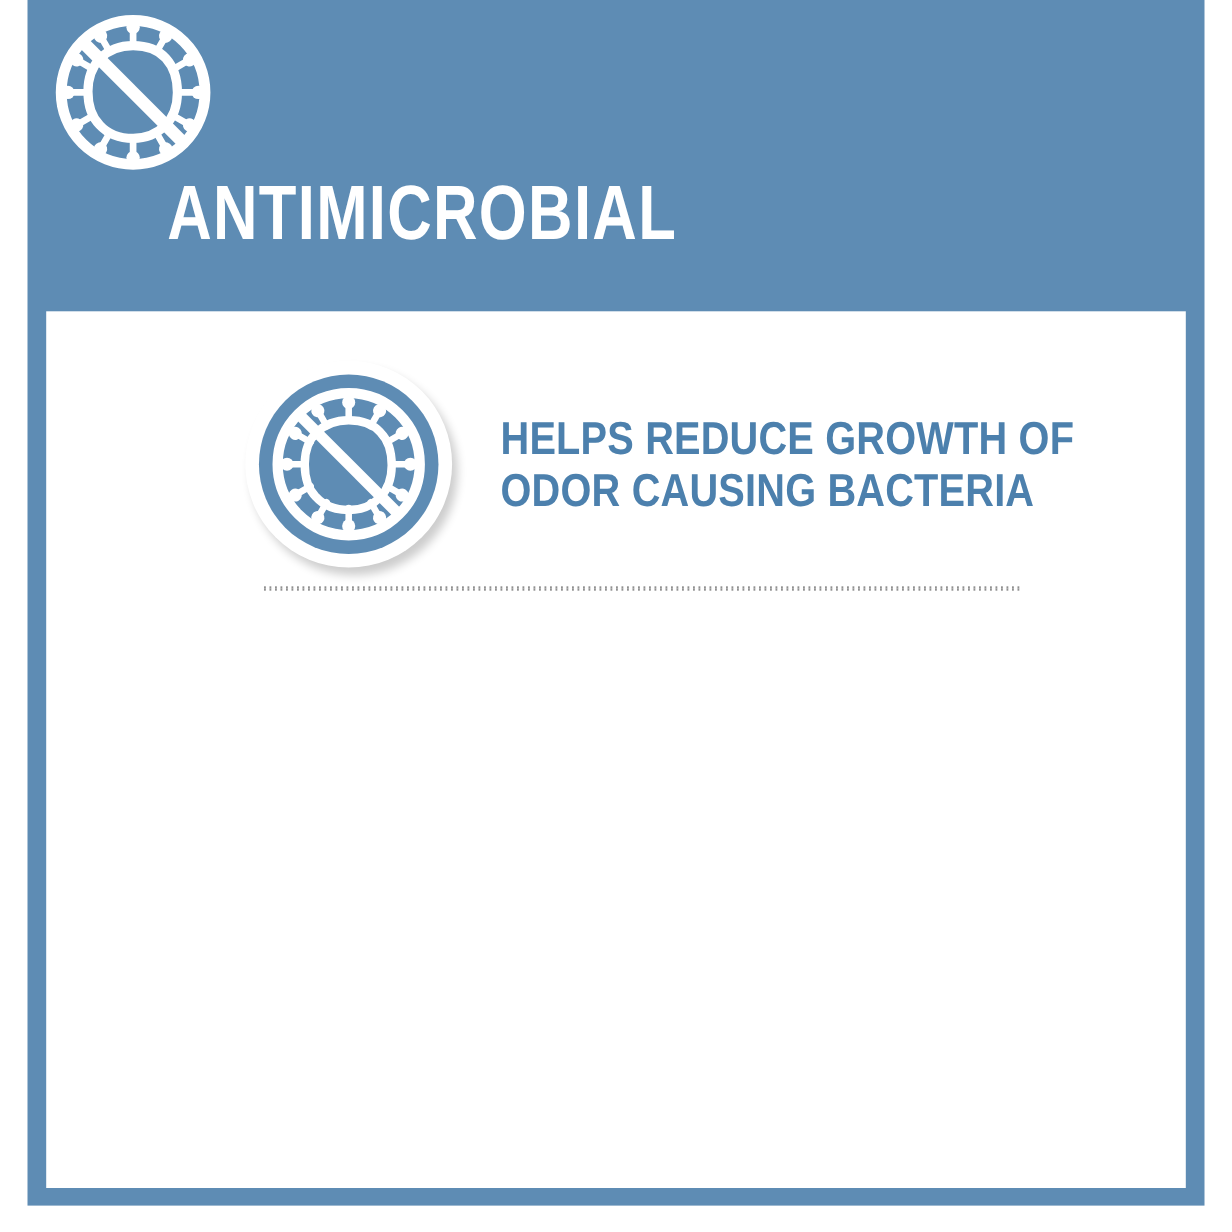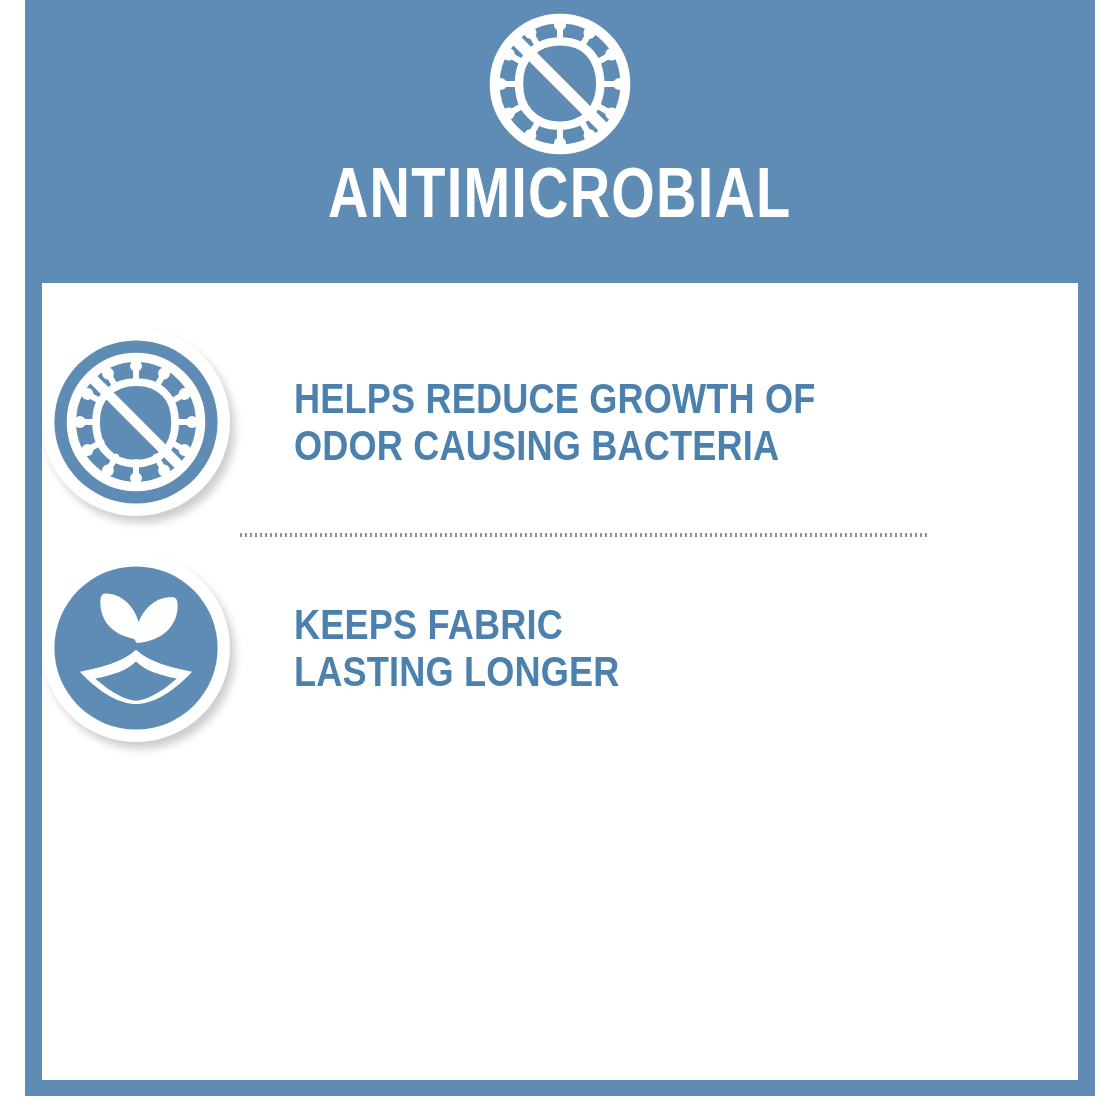--- a/index.html
+++ b/index.html
@@ -37,22 +37,22 @@
 
   
   .header {
     position: absolute;
     left: 0;
     top: 0;
     width: 100%;
     height: 283px;
     display: flex;
     flex-direction: column;
-    align-items: center;
     justify-content: flex-start;
+    padding-left: 20px;
   }
 
   .header-icon {
     margin-top: 8px;
     width: 152px;
     height: 152px;
     display: block;
   }
 
   .header-title {
@@ -88,22 +88,22 @@
     height: 100%;
     box-sizing: border-box;
     padding: 28px 0 0 0;
   }
 
   .feature-row {
     position: relative;
     display: flex;
     align-items: center;
     height: 222px;
-    box-sizing: border-box;
-    gap: 20px;
+    padding-left: 181px;
+    box-sizing: border-box;
   }
 
   .badge {
     position: relative;
     flex: 0 0 auto;
     width: 188px;
     height: 188px;
     border-radius: 50%;
     background: #ffffff;
     box-shadow: 5px 7px 9px rgba(0,0,0,0.20);
@@ -299,51 +299,18 @@
             <span>HELPS REDUCE GROWTH OF</span>
             <span class="line2">ODOR CAUSING BACTERIA</span>
           </div>
         </div>
 
         <div class="divider"></div>
 
 
         <div class="divider"></div>
 
-        <div class="feature-row">
-          <div class="badge">
-            <svg viewBox="0 0 200 200" aria-hidden="true">
-              <circle cx="100" cy="100" r="96" fill="#5e8cb4"></circle>
-
-              <path d="M96 96
-                       c -30 -4 -44 -22 -44 -44
-                       c 0 -6 2 -10 6 -10
-                       c 22 0 40 20 42 50 Z" fill="#ffffff" transform="translate(6,-6)"></path>
-
-              <path d="M100 94
-                       c 4 -34 24 -50 44 -50
-                       c 5 0 7 4 7 10
-                       c 0 24 -18 42 -48 44 Z" fill="#ffffff" transform="translate(-2,-4)"></path>
-
-              <path d="M34 122
-                       c 26 -6 48 -10 66 -26
-                       c 18 16 40 20 66 26
-                       c -24 26 -48 38 -66 38
-                       c -18 0 -42 -12 -66 -38 Z" fill="#ffffff" transform="translate(0,6)"></path>
-
-              <path d="M52 130
-                       c 22 -4 38 -10 48 -20
-                       c 10 10 26 16 48 20
-                       c -20 18 -38 26 -48 26
-                       c -10 0 -28 -8 -48 -26 Z" fill="#5e8cb4" transform="translate(0,6)"></path>
-            </svg>
-          </div>
-          <div class="feature-text">
-            <span>KEEPS FABRIC</span>
-            <span class="line2">LASTING LONGER</span>
-          </div>
-        </div>
 
       </div>
     </div>
 
   </div>
 </div>
 
 </body></html>

